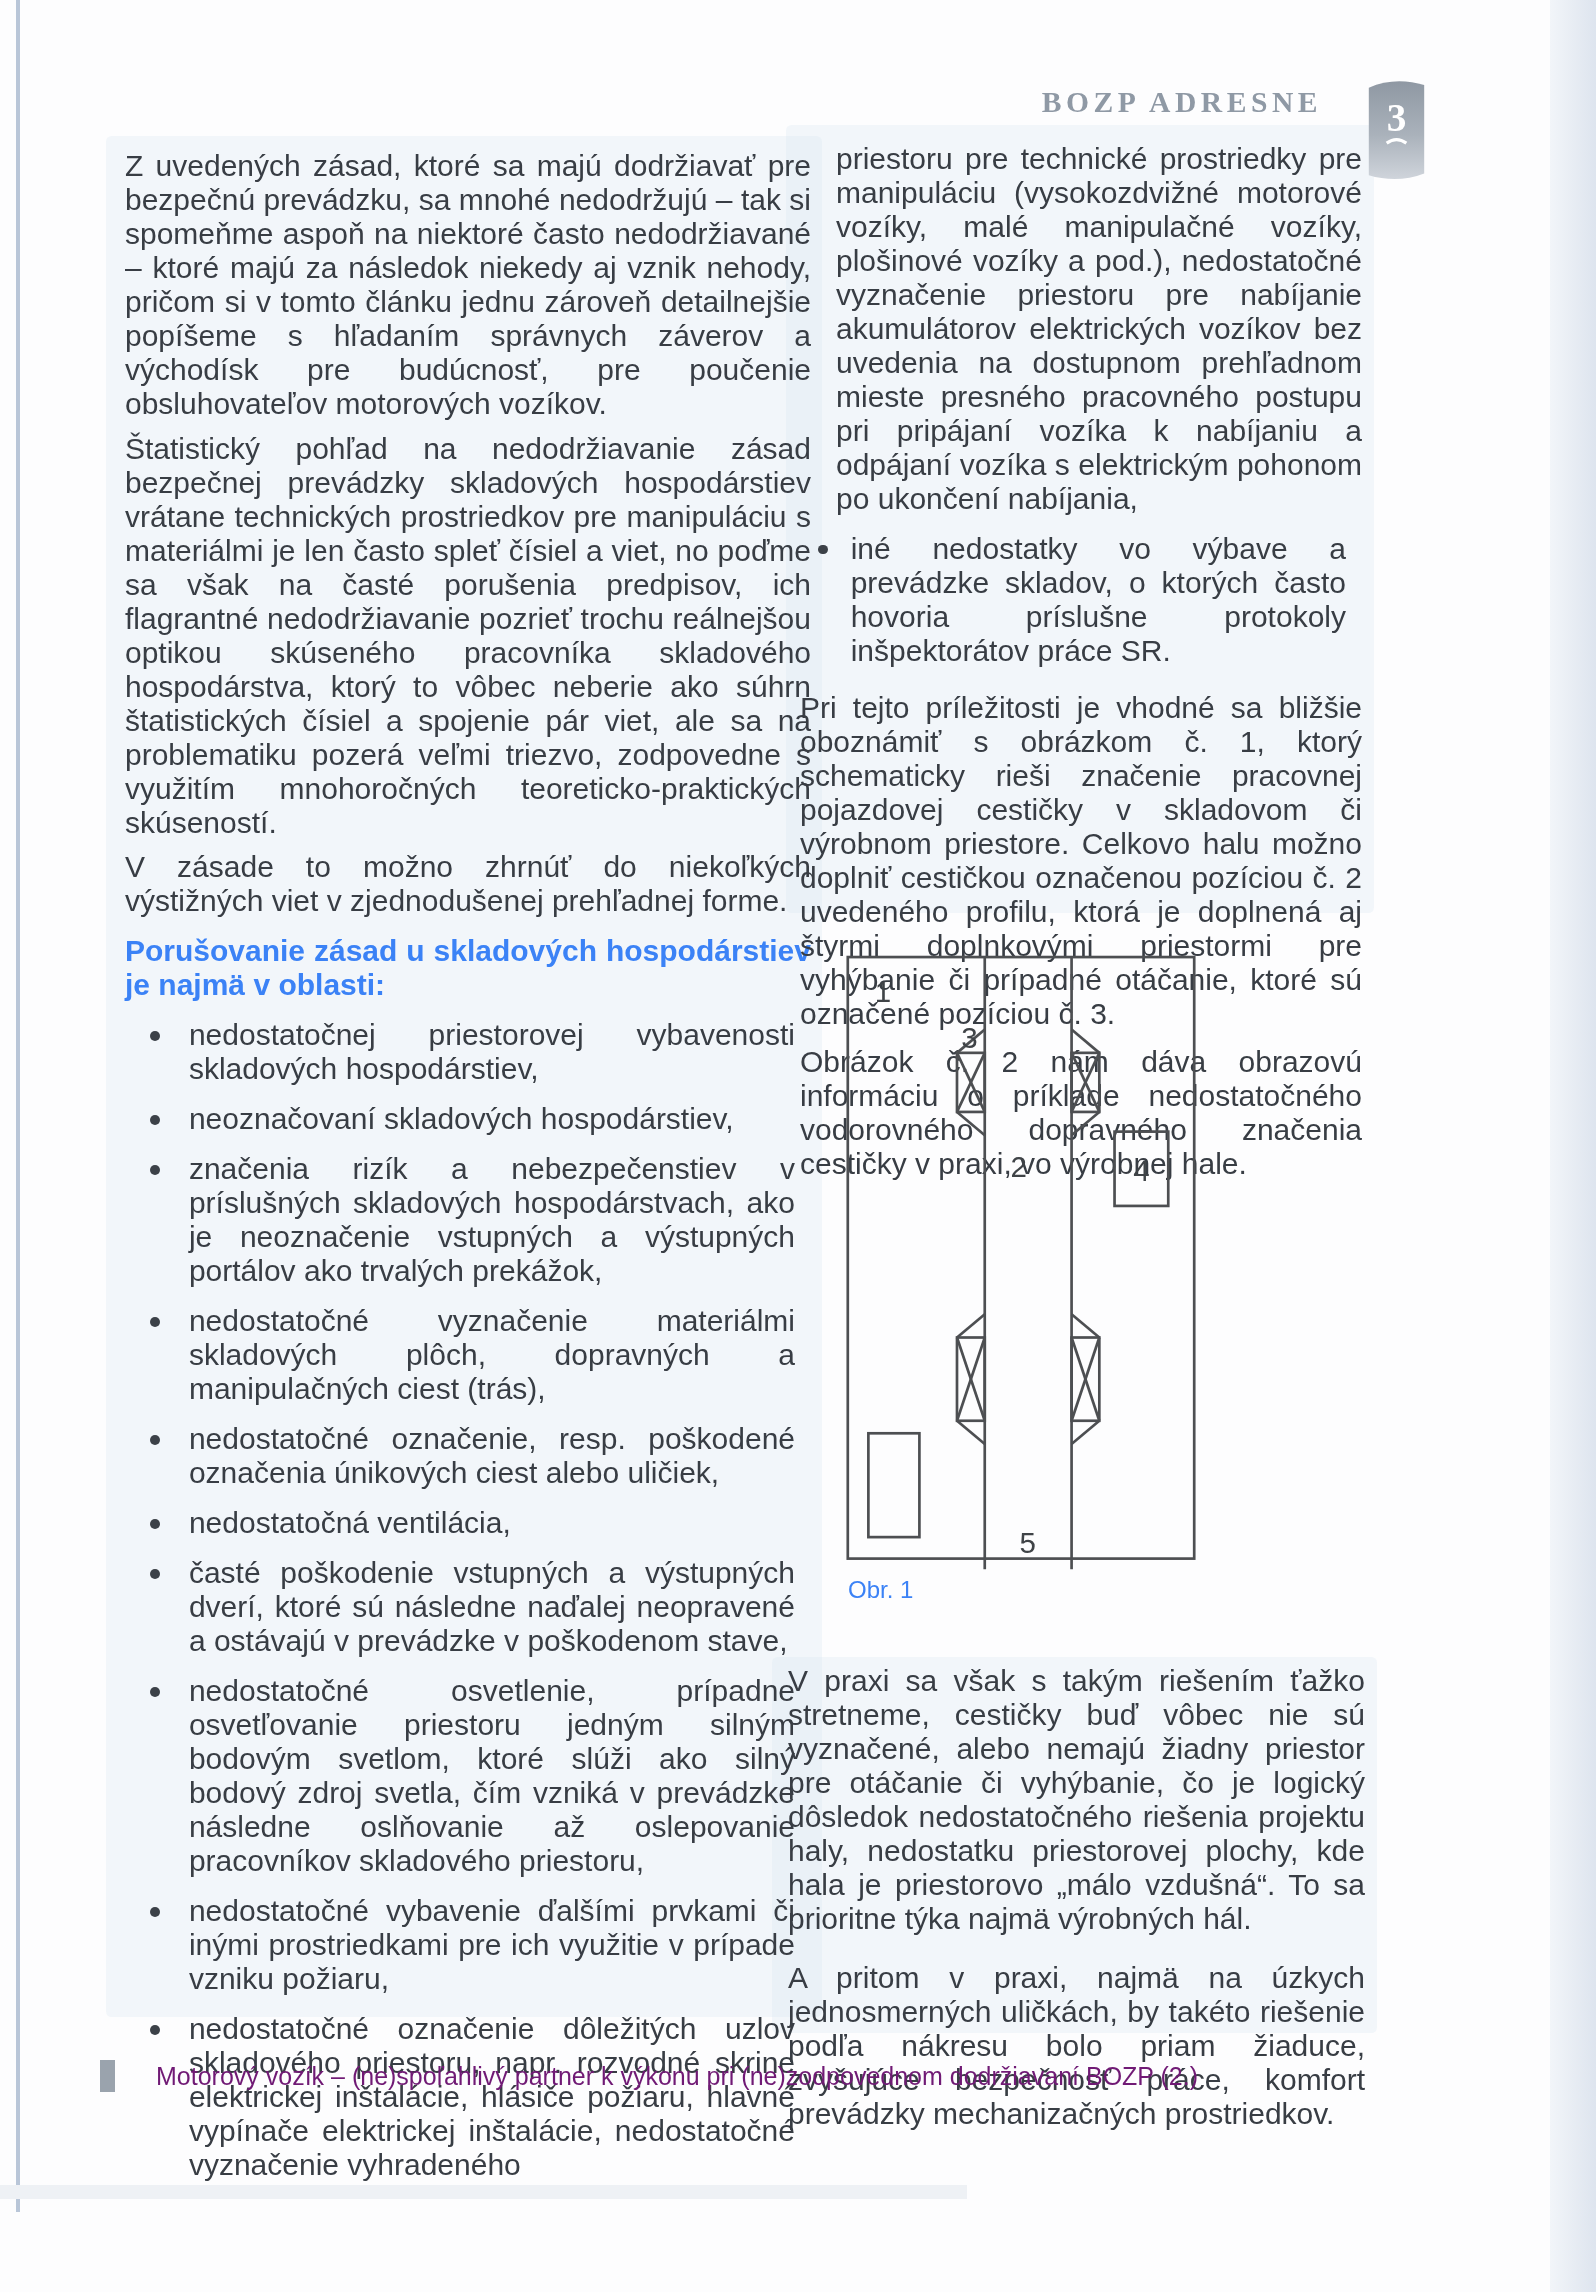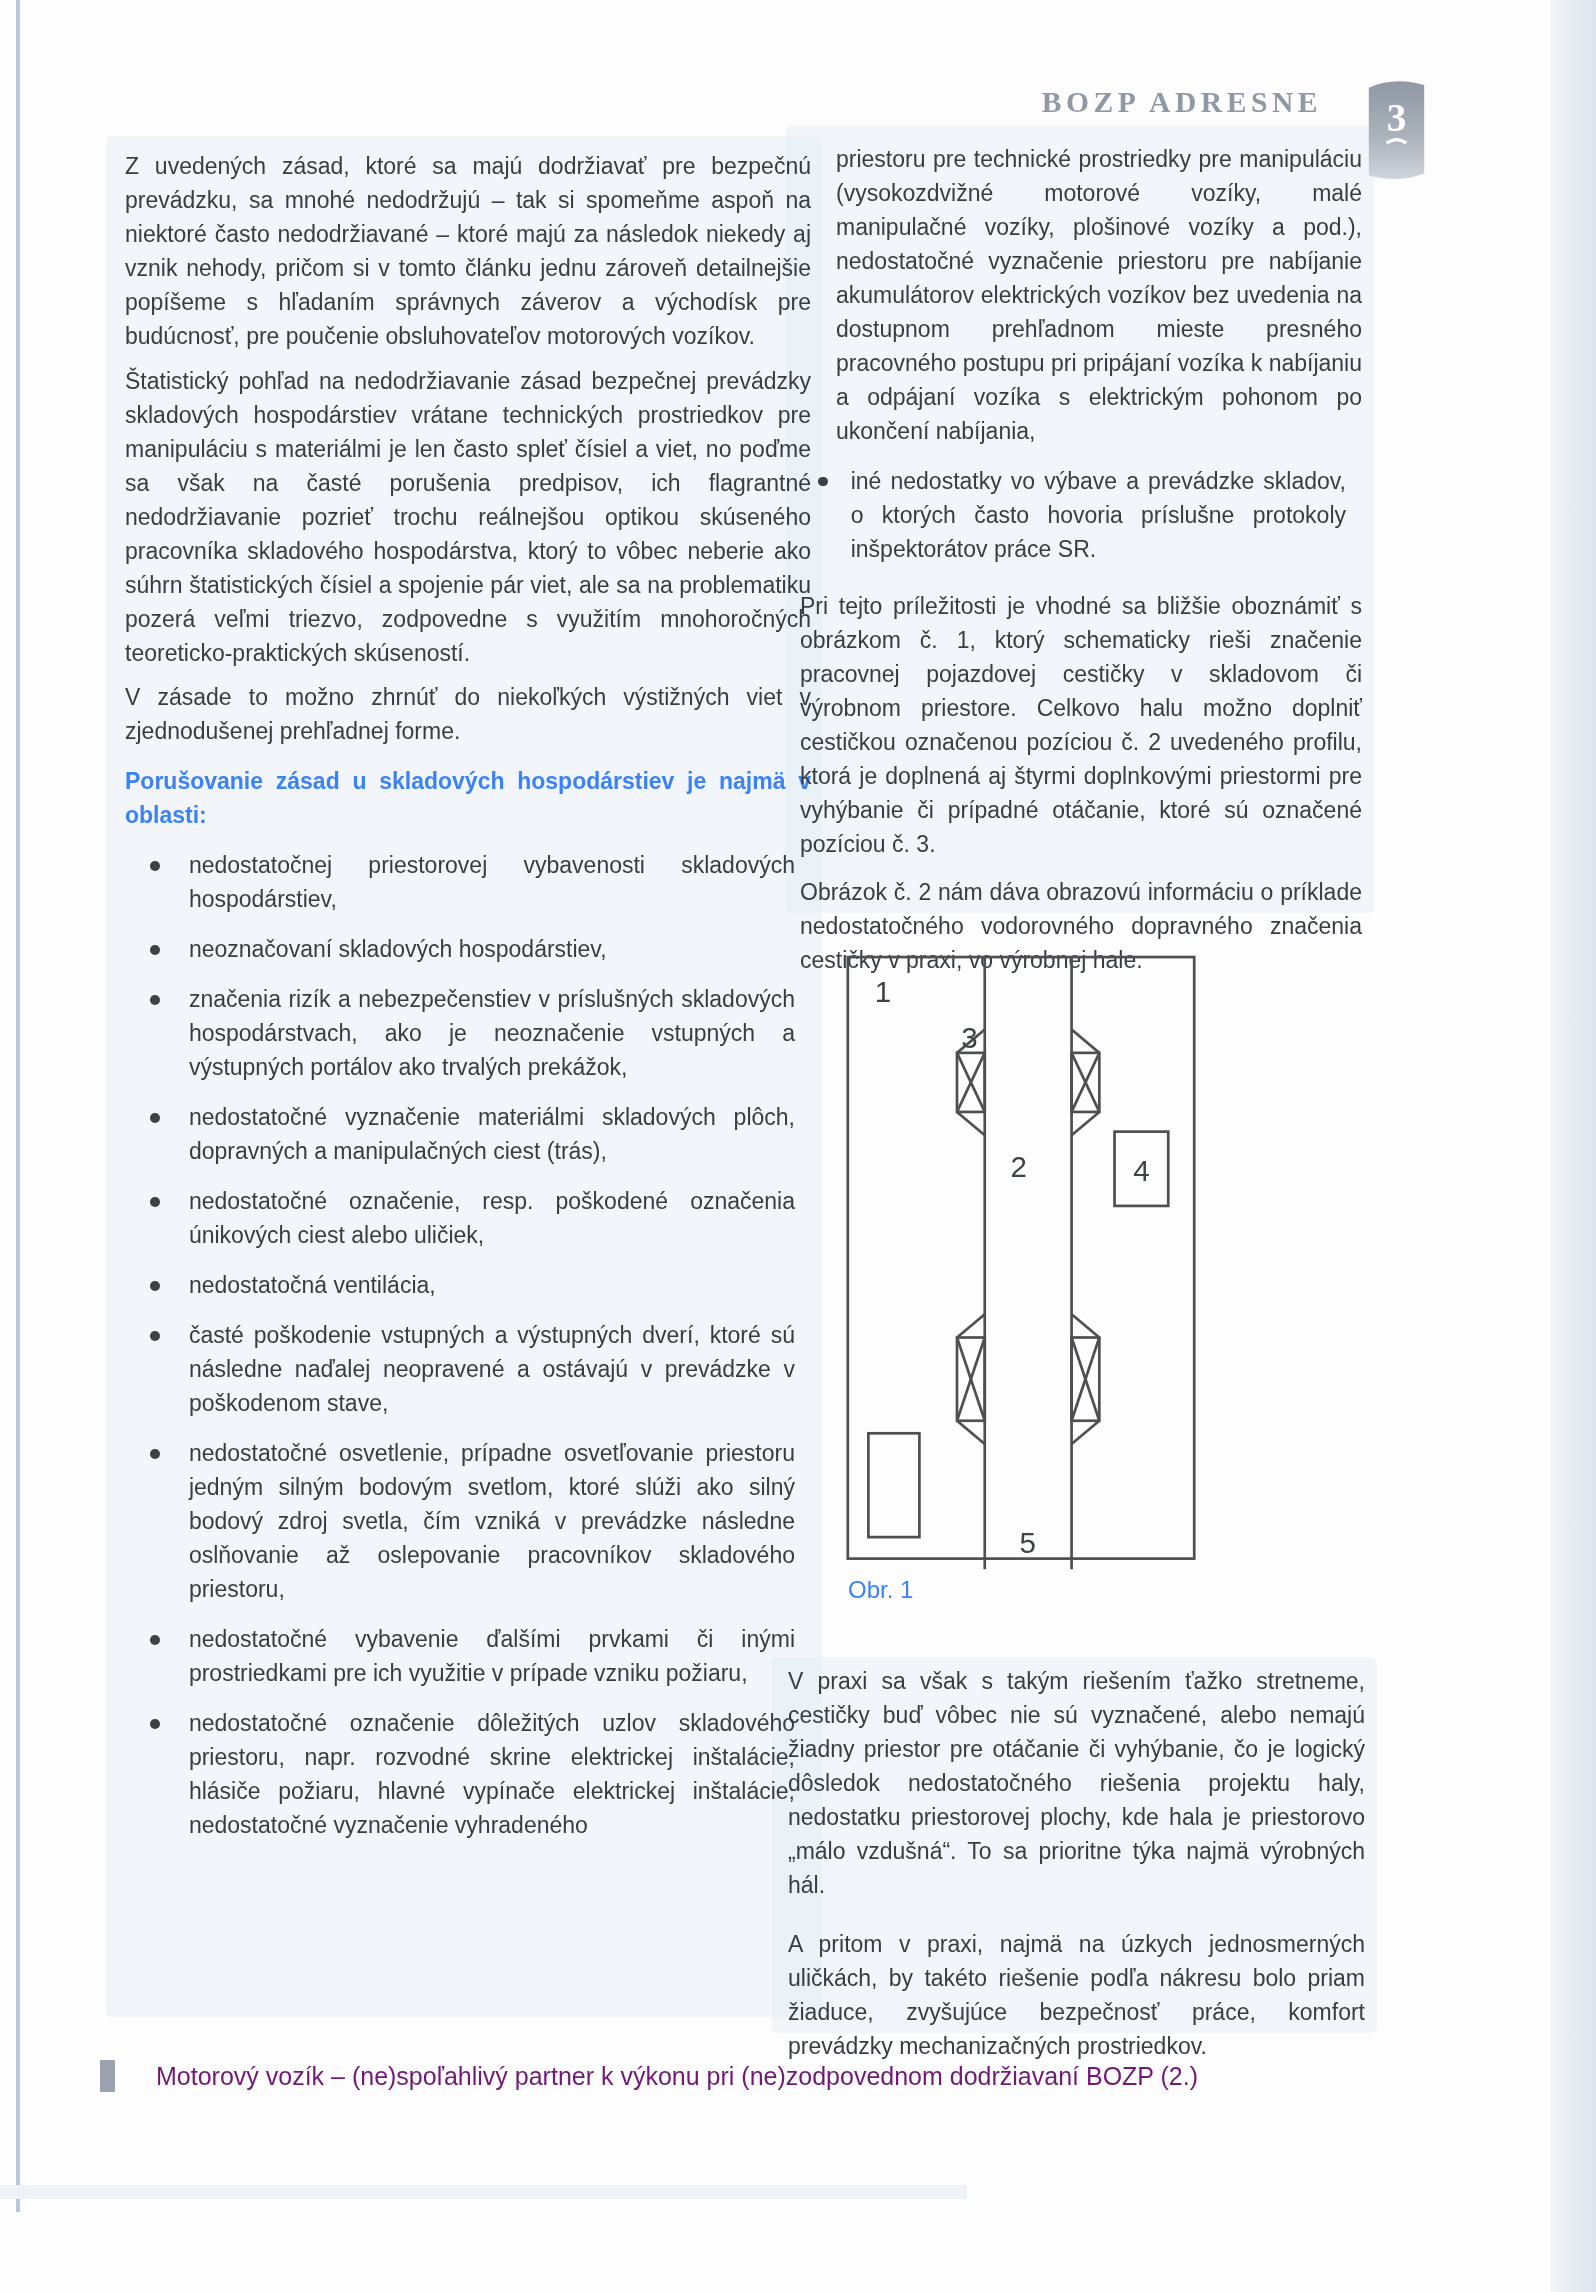--- a/index.html
+++ b/index.html
@@ -25,21 +25,21 @@
   .header-title{
     position:absolute;top:86px;left:774px;width:548px;
     text-align:right;
     font-family:"Liberation Serif","DejaVu Serif",serif;
     font-weight:bold;font-size:29.6px;letter-spacing:4.5px;
     color:#8f99a5;
   }
   .page-badge{position:absolute;left:1365px;top:77px;width:63px;height:109px;}
 
   
-  .col{position:absolute;font-size:23px;line-height:34px;text-align:justify;}
+  .col{position:absolute;font-size:30px;line-height:34px;text-align:justify;}
   .col-left{left:125px;top:149px;width:686px;}
   .col-right-top{left:800px;top:142px;width:562px;}
   .col-right-bottom{left:788px;top:1664px;width:577px;}
   .para{margin:0 0 10.7px 0;}
   .para.cont{padding-left:36px;margin-bottom:7.2px;}
   .violations-heading{font-weight:bold;color:#3b82f6;margin:16px 0 0 0;}
   .bullet{display:flex;margin:16px;}
   .bullet .dot{flex:none;width:9.9px;height:9.9px;border-radius:50%;background:#3c4148;margin:12.5px 29px 0 9px;}
   .bullet .btxt{flex:1;}
   .col-right-top .bullet .dot{margin:12.5px 23px 0 1.8px;}

